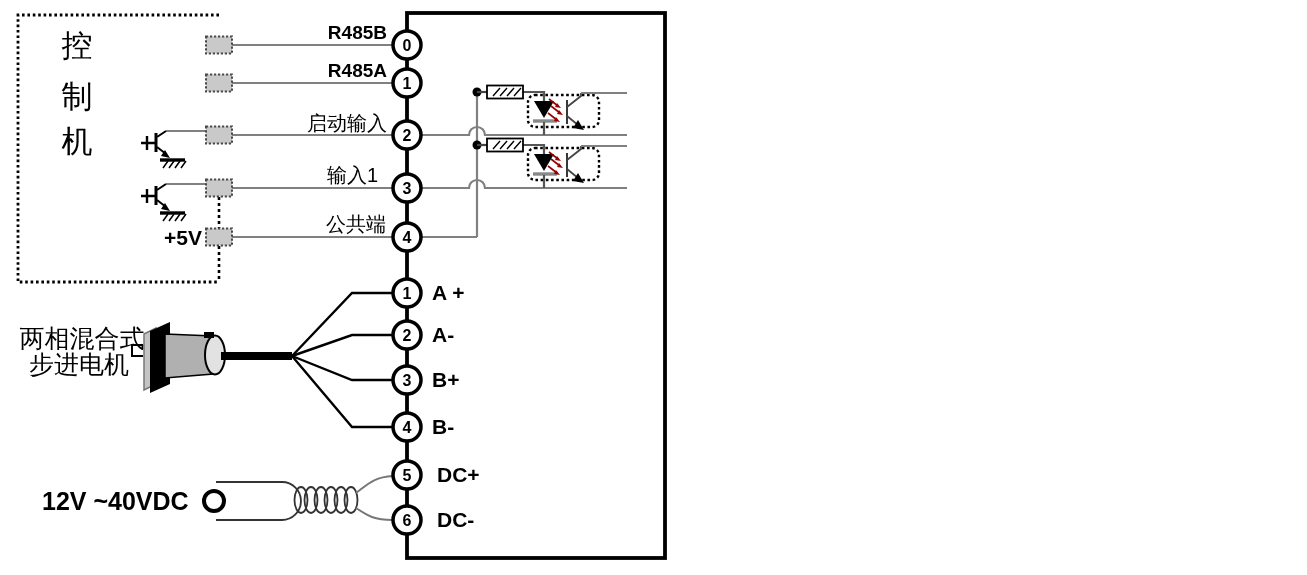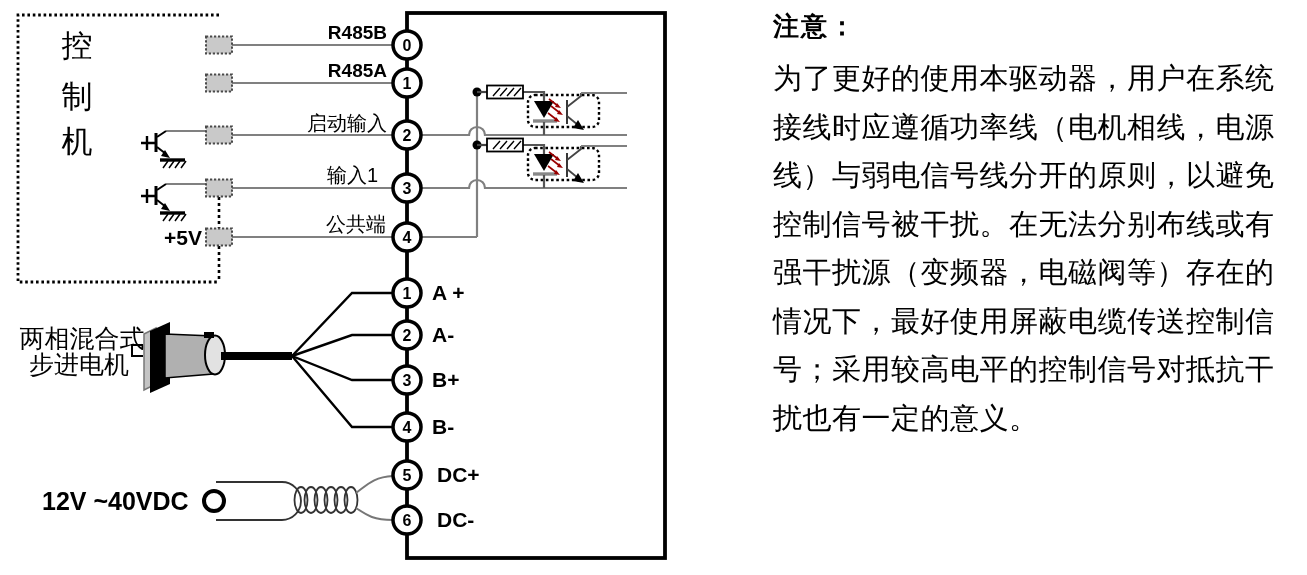--- a/index.html
+++ b/index.html
@@ -180,25 +180,14 @@
     </g>
 
     <text class="phase-label" x="432" y="300">A +</text>
     <text class="phase-label" x="432" y="342">A-</text>
     <text class="phase-label" x="432" y="387">B+</text>
     <text class="phase-label" x="432" y="434">B-</text>
     <text class="phase-label" x="437" y="482">DC+</text>
     <text class="phase-label" x="437" y="527">DC-</text>
   </svg>
 
-  <div class="note">
-    <div class="note-title">注意：</div>
-    <div class="note-line">为了更好的使用本驱动器，用户在系统</div>
-    <div class="note-line">接线时应遵循功率线（电机相线，电源</div>
-    <div class="note-line">线）与弱电信号线分开的原则，以避免</div>
-    <div class="note-line">控制信号被干扰。在无法分别布线或有</div>
-    <div class="note-line">强干扰源（变频器，电磁阀等）存在的</div>
-    <div class="note-line">情况下，最好使用屏蔽电缆传送控制信</div>
-    <div class="note-line">号；采用较高电平的控制信号对抵抗干</div>
-    <div class="note-line">扰也有一定的意义。</div>
-  </div>
 
 </div>
 
 </body></html>

